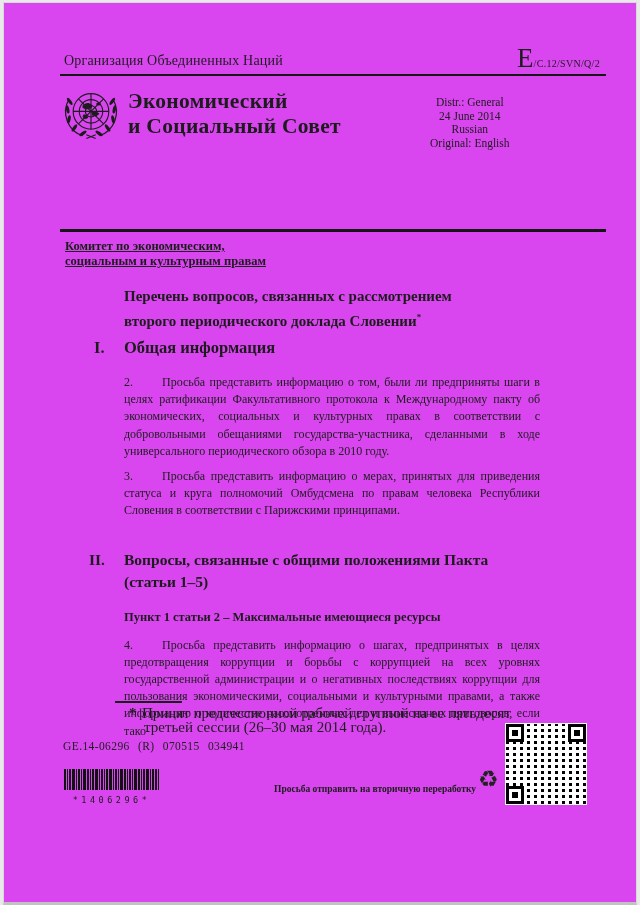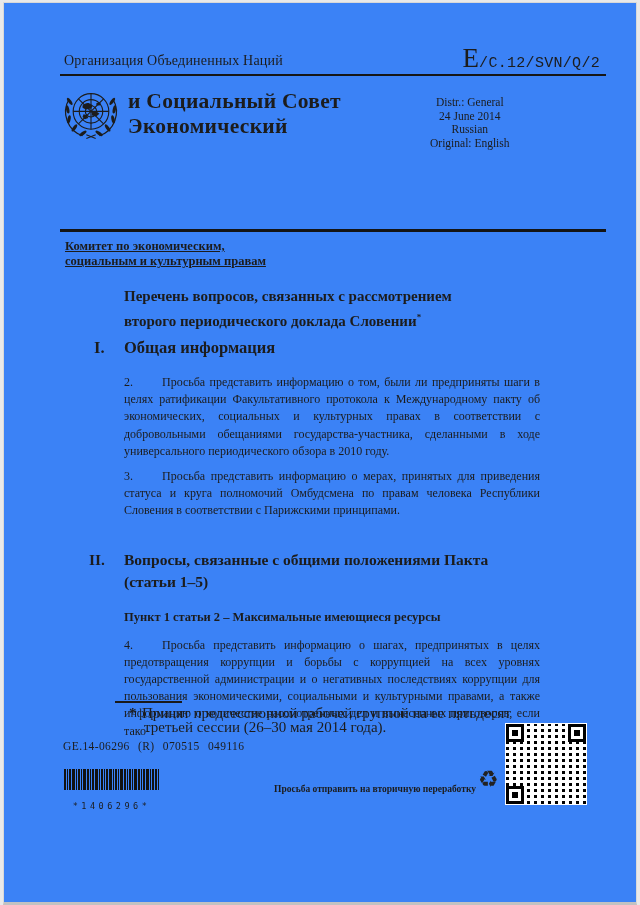--- a/index.html
+++ b/index.html
@@ -7,36 +7,36 @@
     width:640px;height:905px;
     background:#e9e9e9;
     font-family:"Liberation Serif", serif;
     color:#1c1c1c;
     -webkit-font-smoothing:antialiased;
   }
   .page{
     position:relative;
     width:632px;height:899px;
     margin:2px auto 0 auto;
-    background:#3b82f6;
+    background:#d946ef;
     border:1px solid #d8d8d8;
     border-bottom:3px solid #c2c2c2;
     overflow:hidden;
   }
   
   .org-name{
     position:absolute;left:60px;top:50px;
     font-size:14px;letter-spacing:.2px;
   }
   .doc-symbol{
     position:absolute;right:36px;top:42px;
     display:flex;align-items:baseline;
   }
   .doc-symbol .big-e{font-size:27px;line-height:27px;}
-  .doc-symbol .rest{font-size:15px;letter-spacing:.3px;font-family:Liberation Mono, monospace;}
+  .doc-symbol .rest{font-size:10px;letter-spacing:.3px;}
   .rule-top{
     position:absolute;left:56px;top:71px;width:546px;height:2px;background:#161616;
   }
   .emblem{position:absolute;left:57px;top:82px;}
   .council-title{
     position:absolute;left:124px;top:86px;
     font-weight:bold;font-size:21.5px;line-height:25px;letter-spacing:.3px;
   }
   .distr-block{
     position:absolute;left:426px;top:93px;
@@ -87,21 +87,21 @@
     padding-left:15px;text-indent:-15px;
   }
   .footnote .fn-star{display:inline-block;width:13px;text-indent:0;font-weight:bold;}
   .ge-number{
     position:absolute;left:59px;top:737px;
     font-size:11.5px;word-spacing:5px;letter-spacing:.4px;
   }
   .barcode-wrap{position:absolute;left:59px;top:766px;width:97px;text-align:center;}
   .barcode-digits{
     font-family:"DejaVu Sans Mono", monospace;
-    font-size:8.5px;letter-spacing:3.5px;margin-top:7px;display:block;
+    font-size:8.5px;letter-spacing:3.5px;margin-top:1px;display:block;
   }
   .recycle-text{
     position:absolute;left:200px;top:781px;width:272px;
     text-align:right;font-weight:bold;font-size:9.5px;
   }
   .recycle-icon{
     position:absolute;left:474px;top:765px;
     font-size:23px;line-height:23px;color:#222;
   }
   .qr{
@@ -170,22 +170,22 @@
         <ellipse cx="54.7" cy="16.4" rx="1.7" ry="4.5" transform="rotate(35 54.7 16.4)"></ellipse>
       </g>
       <g stroke="#1c1c1c" stroke-width="1.2">
         <line x1="27" y1="56" x2="37" y2="52"></line>
         <line x1="27" y1="52" x2="37" y2="56"></line>
       </g>
     </svg>
   </div>
 
   <div class="council-title">
+    <div>Экономический</div>
     <div>и Социальный Совет</div>
-    <div>Экономический</div>
   </div>
 
   <div class="distr-block">
     <div>Distr.: General</div>
     <div>24 June 2014</div>
     <div>Russian</div>
     <div>Original: English</div>
   </div>
 
   <div class="rule-thick"></div>
@@ -228,21 +228,21 @@
       <span class="pnum">4.</span><span>Просьба представить информацию о шагах, предпринятых в целях предотвращения коррупции и борьбы с коррупцией на всех уровнях государственной администрации и о негативных последствиях коррупции для пользования экономическими, социальными и культурными правами, а также информацию о количестве рассмотренных дел и вынесенных приговоров, если тако-</span>
     </p>
 
   </div>
 
   <div class="fn-rule"></div>
   <div class="footnote">
     <span class="fn-star">*</span><span>Принят предсессионной рабочей группой на ее пятьдесят третьей сессии (26–30 мая 2014 года).</span>
   </div>
 
-  <div class="ge-number">GE.14-06296 (R) 070515 049116</div>
+  <div class="ge-number">GE.14-06296 (R) 070515 034941</div>
 
   <div class="barcode-wrap">
     <svg width="95" height="21" viewBox="0 0 95 21" aria-hidden="true">
       <g fill="#111">
         <rect x="0" width="2" height="21"></rect>
           <rect x="3" width="1" height="21"></rect>
           <rect x="5" width="2" height="21"></rect>
         <rect x="8" width="3" height="21"></rect>
           <rect x="12" width="1" height="21"></rect>
           <rect x="14" width="2" height="21"></rect>

